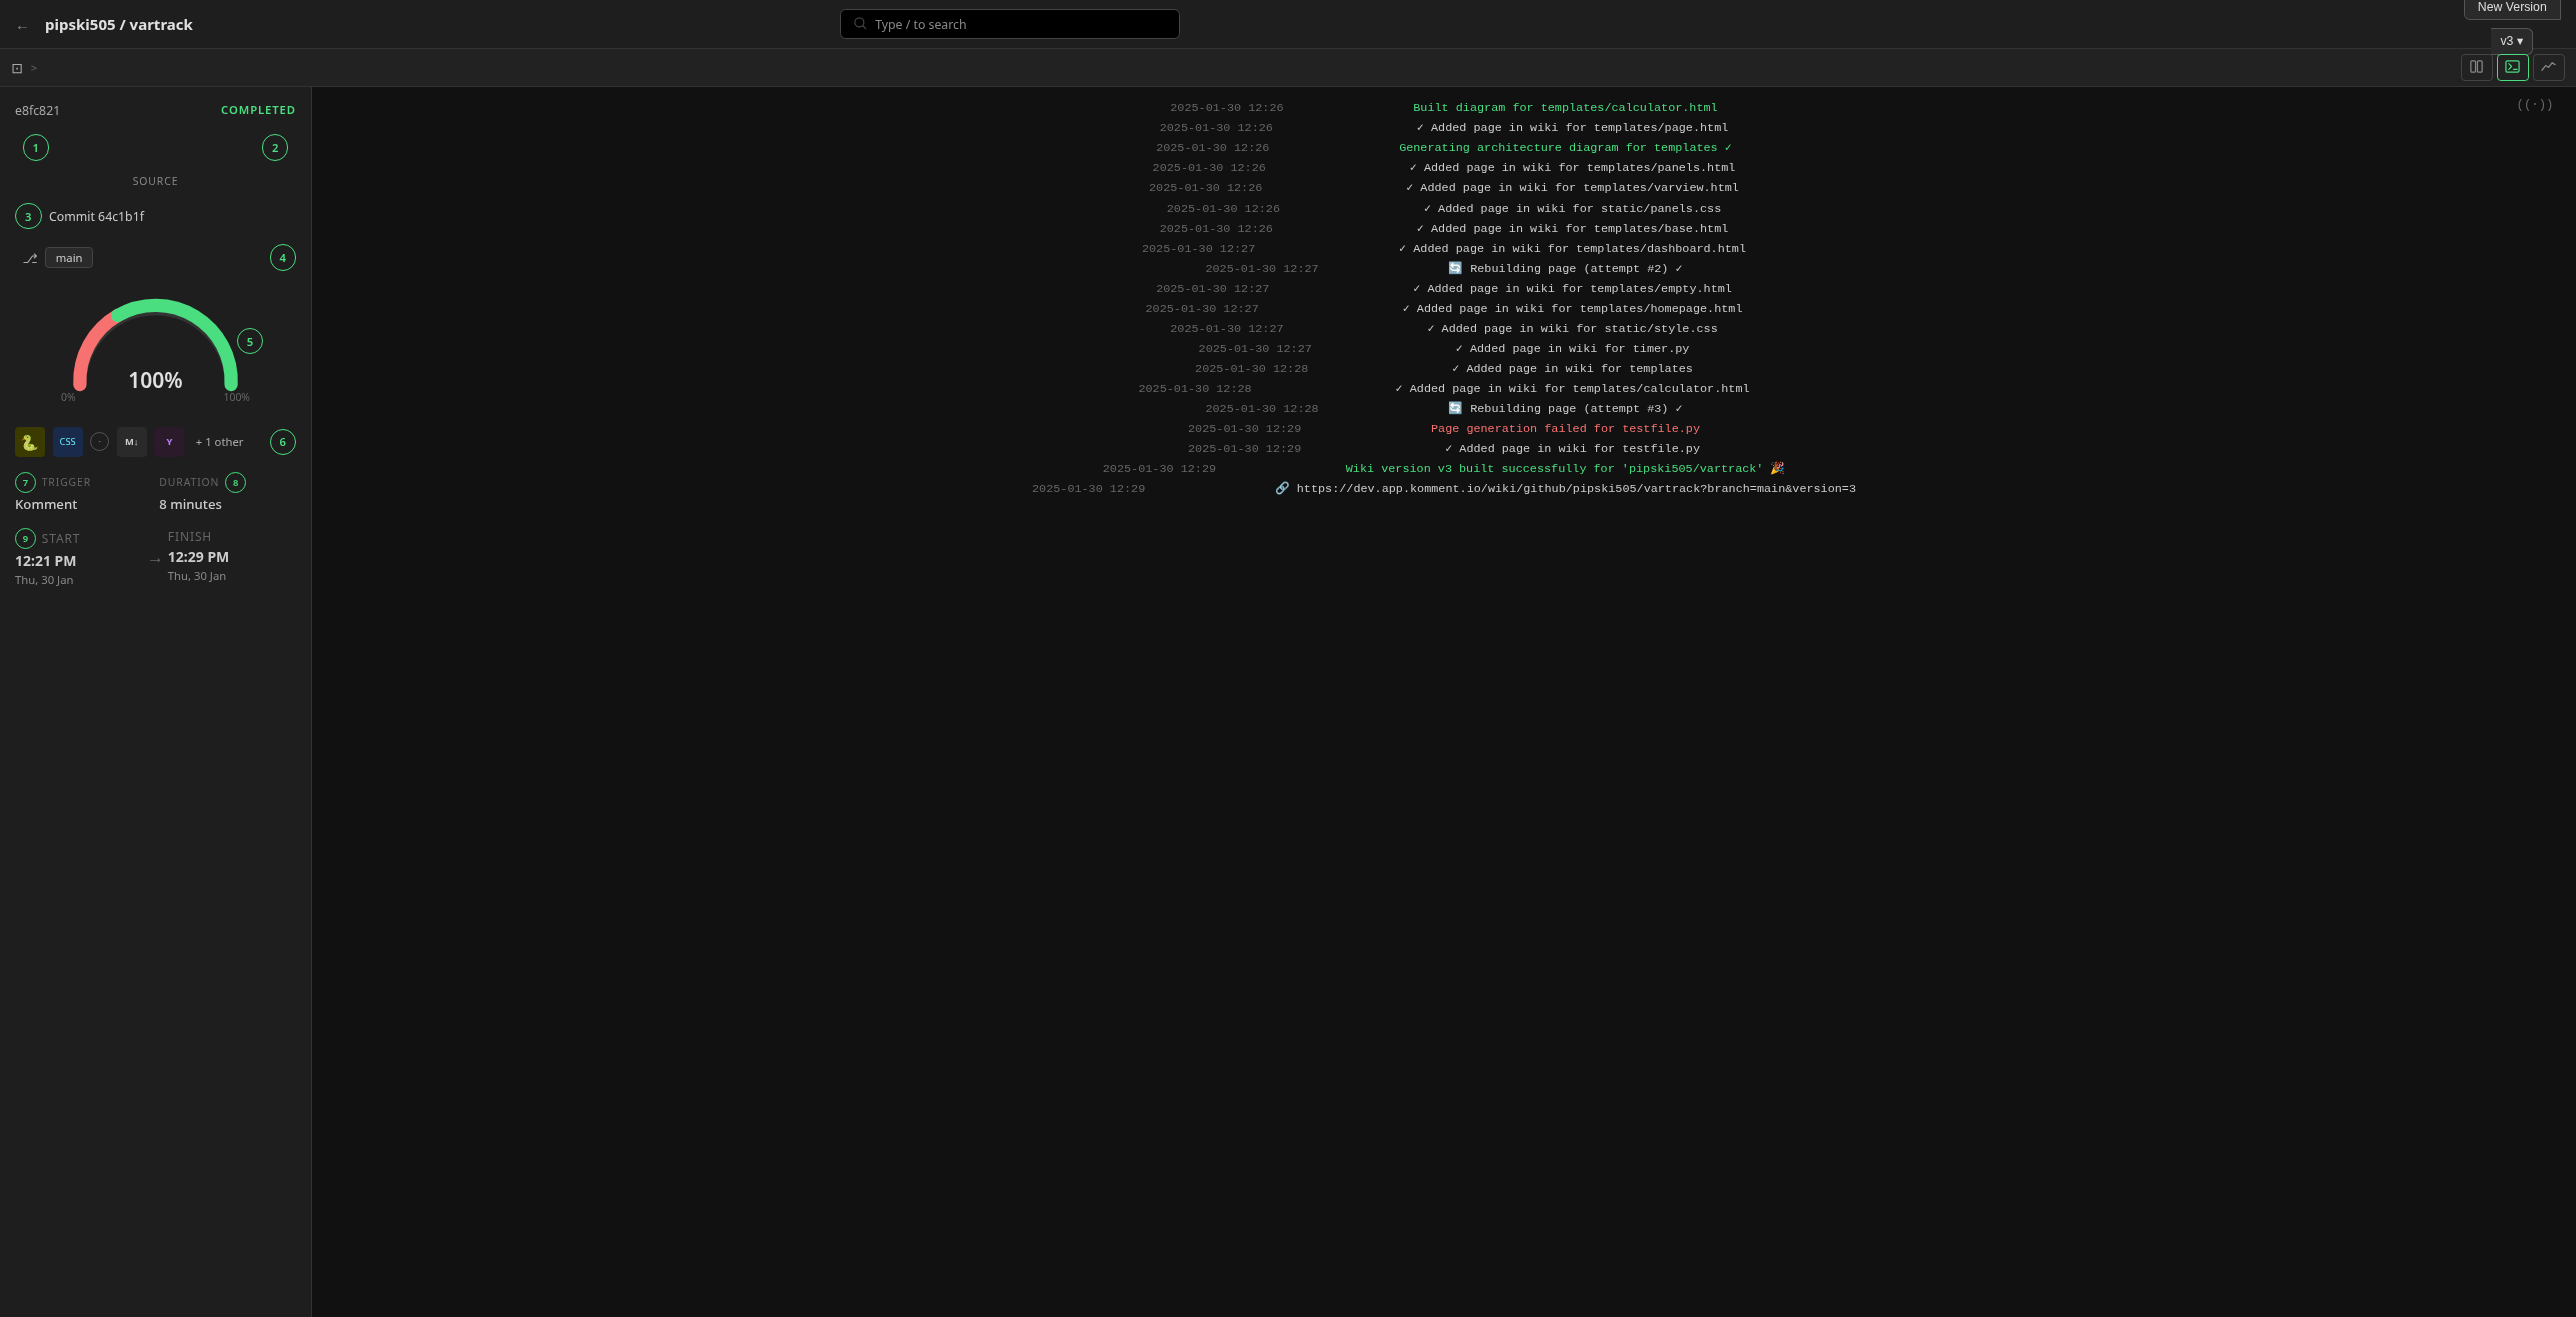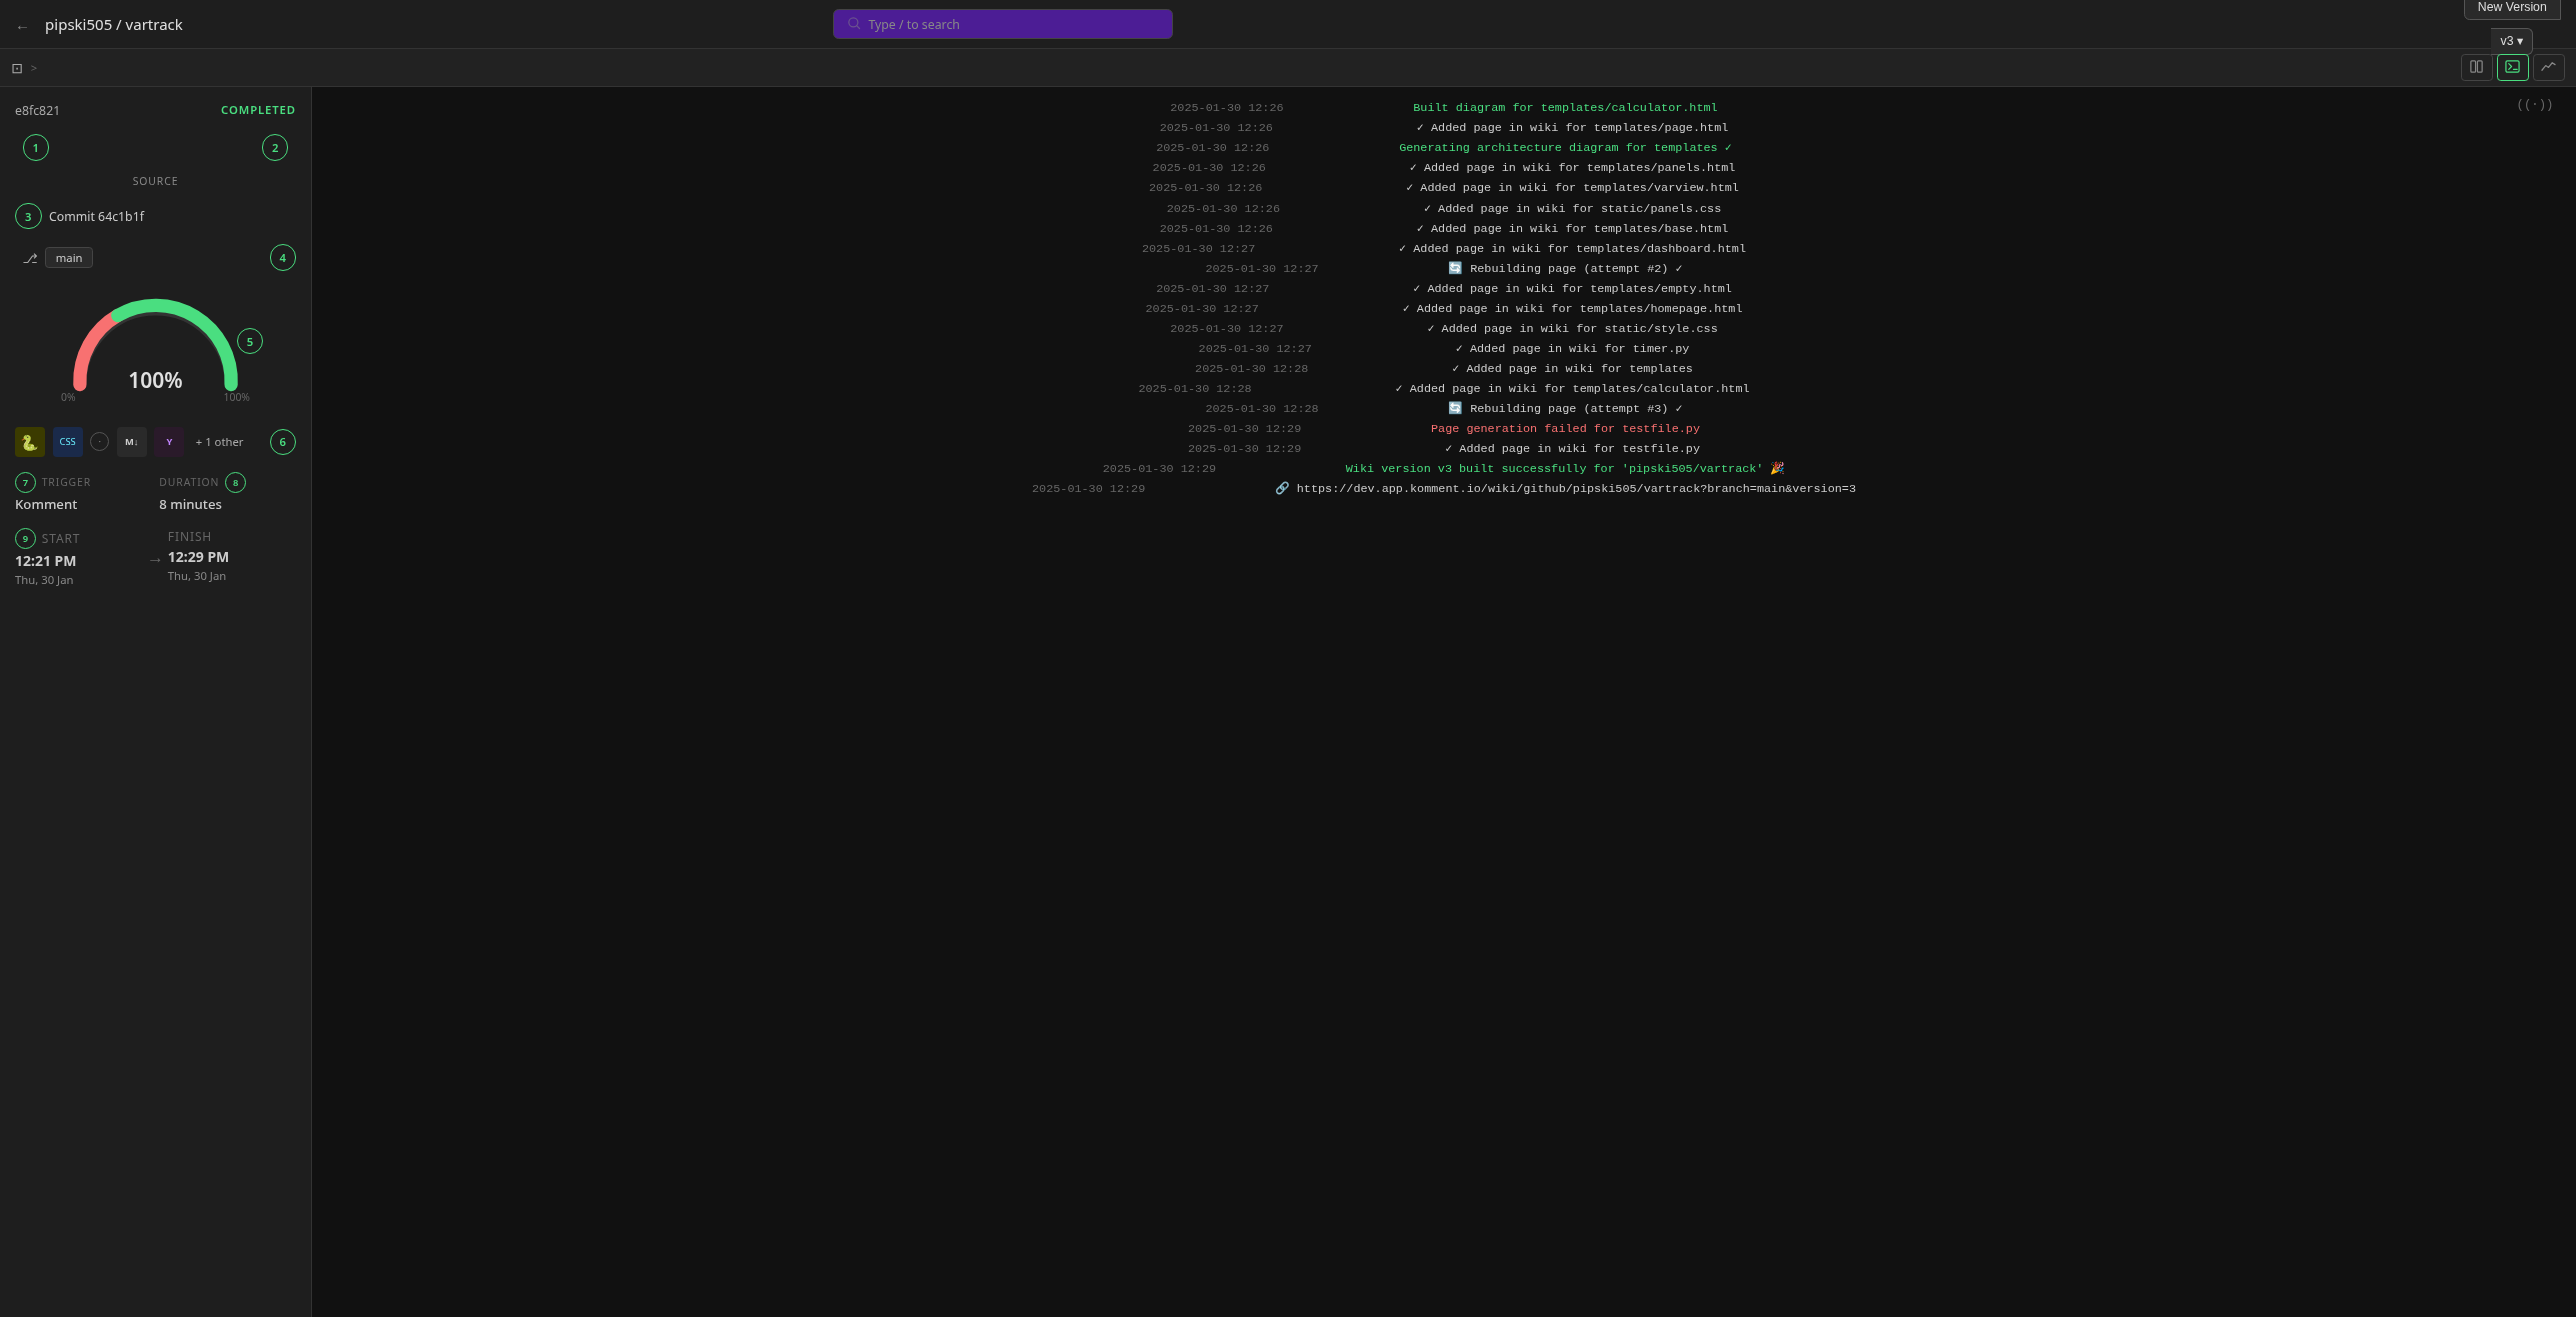--- a/index.html
+++ b/index.html
@@ -24,29 +24,29 @@
     }
     .back-arrow {
       color: #888;
       font-size: 15px;
       cursor: pointer;
       margin-right: 3.8px;
     }
     .repo-title {
       color: #e0e0e0;
       font-size: 15px;
-      font-weight: 400;
+      font-weight: 700;
       flex: 0 0 auto;
     }
     .search-bar {
       margin-left: auto;
       margin-right: auto;
       display: flex;
       align-items: center;
-      background: #4c1d95;
+      background: #000000;
       border: 0.9px solid #444;
       border-radius: 5.7px;
       padding: 5.7px 13.2px;
       width: 340px;
       gap: 7.6px;
       color: #888;
     }
     .search-icon-svg { opacity: 0.5; }
     .search-input-text { color: #888; font-size: 12.3px; }
     .top-right {

